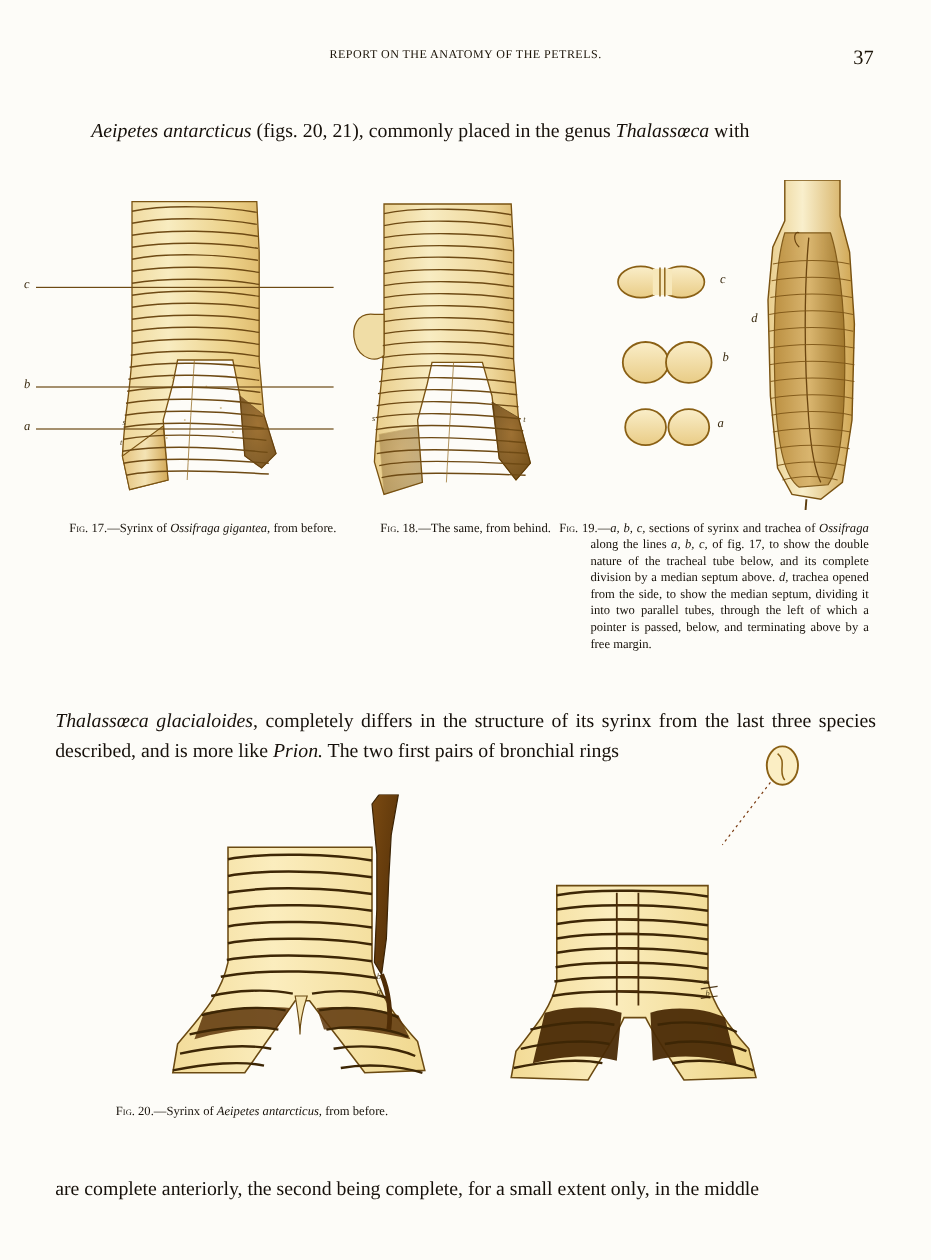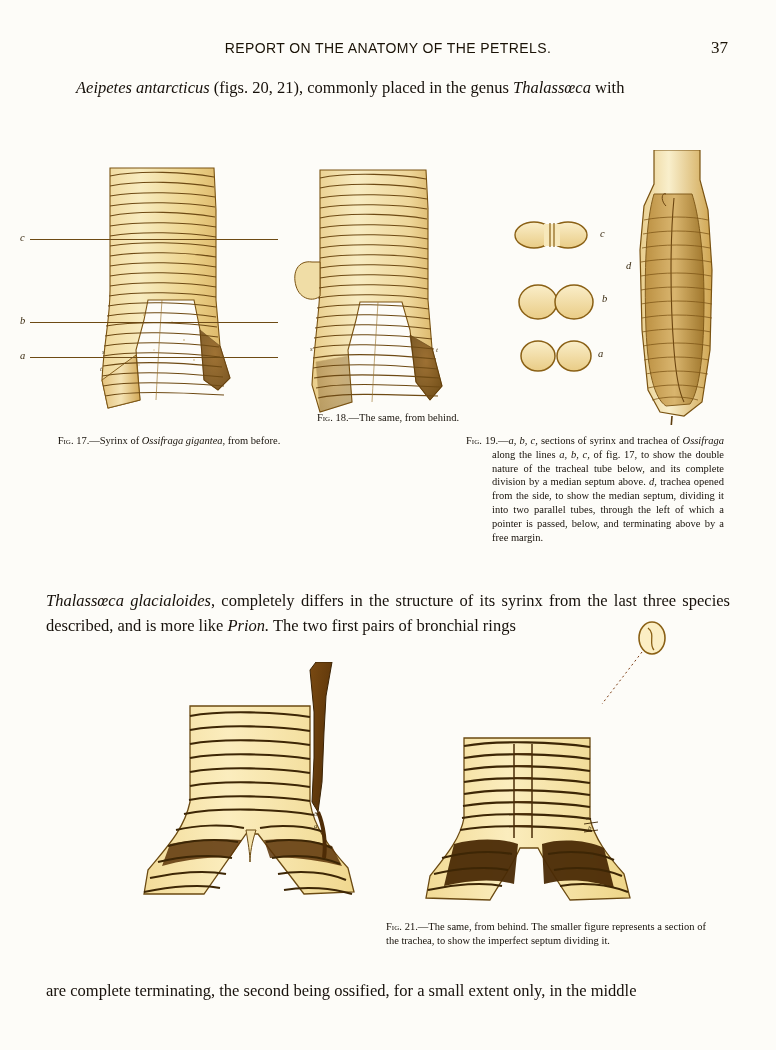--- a/index.html
+++ b/index.html
@@ -17,57 +17,57 @@
     color: #1a1206;
   }
 
   
   .running-head {
     position: absolute;
     top: 40px;
     left: 0;
     width: 776px;
     text-align: center;
-    font-size: 14px;
+    font-size: 10px;
     letter-spacing: 0.4px;
-    font-family: Liberation Sans, sans-serif;
+    font-family: Liberation Serif, serif;
   }
   .page-number {
     position: absolute;
     top: 38px;
     right: 48px;
     font-size: 17px;
     font-weight: normal;
   }
 
   
   .para {
     position: absolute;
     font-size: 16.5px;
     line-height: 25px;
     text-align: justify;
     color: #16100a;
   }
   .para .it { font-style: italic; }
-  .para-1 { top: 75px; left: 76px; width: 640px; }
+  .para-1 { top: 96px; left: 76px; width: 640px; }
   .para-2 { top: 588px; left: 46px; width: 684px; }
   .para-3 { top: 978px; left: 46px; width: 684px; }
 
   
   .cap {
     position: absolute;
     font-size: 10.5px;
     line-height: 13.6px;
     color: #17110a;
     text-align: center;
   }
   .cap .sc { font-variant: small-caps; }
   .cap .it { font-style: italic; }
   .cap-17 { top: 434px; left: 44px; width: 250px; }
-  .cap-18 { top: 411px; left: 300px; width: 176px; font-family: Liberation Serif, serif; }
+  .cap-18 { top: 434px; left: 300px; width: 176px; font-family: Liberation Serif, serif; }
   .cap-19 {
     top: 434px; left: 466px; width: 258px;
     text-align: justify; text-indent: 0;
     line-height: 13.8px;
   }
   .cap-19 .hang { display: block; padding-left: 26px; text-indent: -26px; }
   .cap-20 { top: 920px; left: 40px; width: 340px; }
   .cap-21 { top: 920px; left: 386px; width: 320px; text-align: justify; }
 
   
@@ -439,20 +439,20 @@
   </div>
 
   <div class="plate" style="left:600px; top:620px; width:120px; height:90px;">
     <svg width="120" height="92" viewBox="0 0 120 92">
       <ellipse cx="52" cy="18" rx="13" ry="16" fill="#fbeec4" stroke="#8a6015" stroke-width="1.6"></ellipse>
       <path d="M48 8 C56 14 48 24 54 30" stroke="#8a6015" stroke-width="1.3" fill="none"></path>
       <line x1="42" y1="32" x2="2" y2="84" stroke="#7a3a10" stroke-width="1" stroke-dasharray="2 3"></line>
     </svg>
   </div>
 
-
-  <div class="cap cap-21">
-    <span class="sc">Fig. 21.</span><span>—The same, from behind.   The smaller figure represents a section of the trachea, to show the imperfect septum dividing it.</span>
-  </div>
-
-  <div class="para para-3">are complete terminating, the second being ossified, for a small extent only, in the middle</div>
+  <div class="cap cap-20">
+    <span class="sc">Fig. 20.</span><span>—Syrinx of </span><span class="it">Aeipetes antarcticus</span><span>, from before.</span>
+  </div>
+
+
+  <div class="para para-3">are complete anteriorly, the second being complete, for a small extent only, in the middle</div>
 
 </div>
 
 </body></html>

